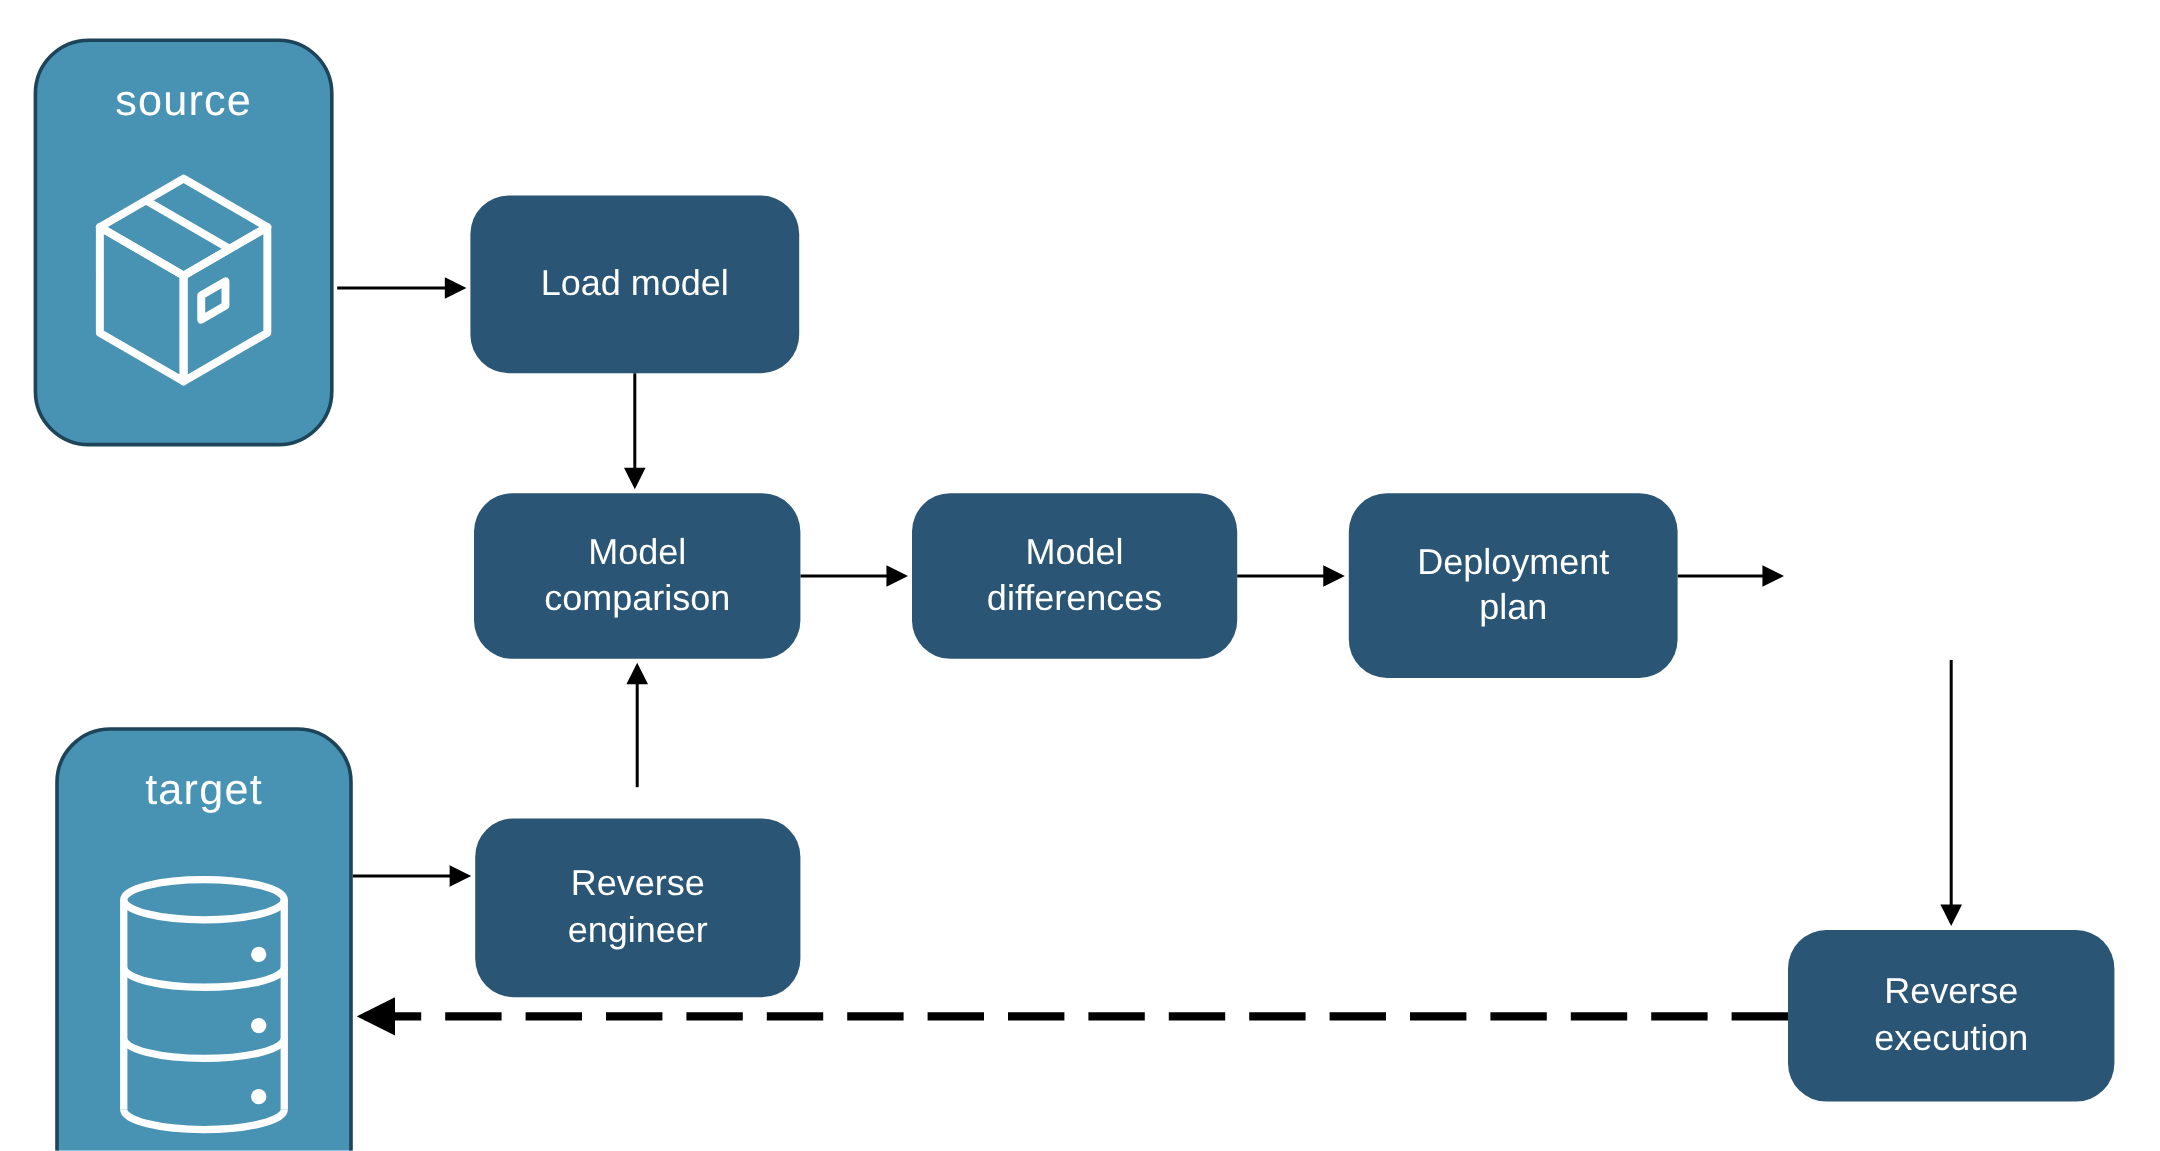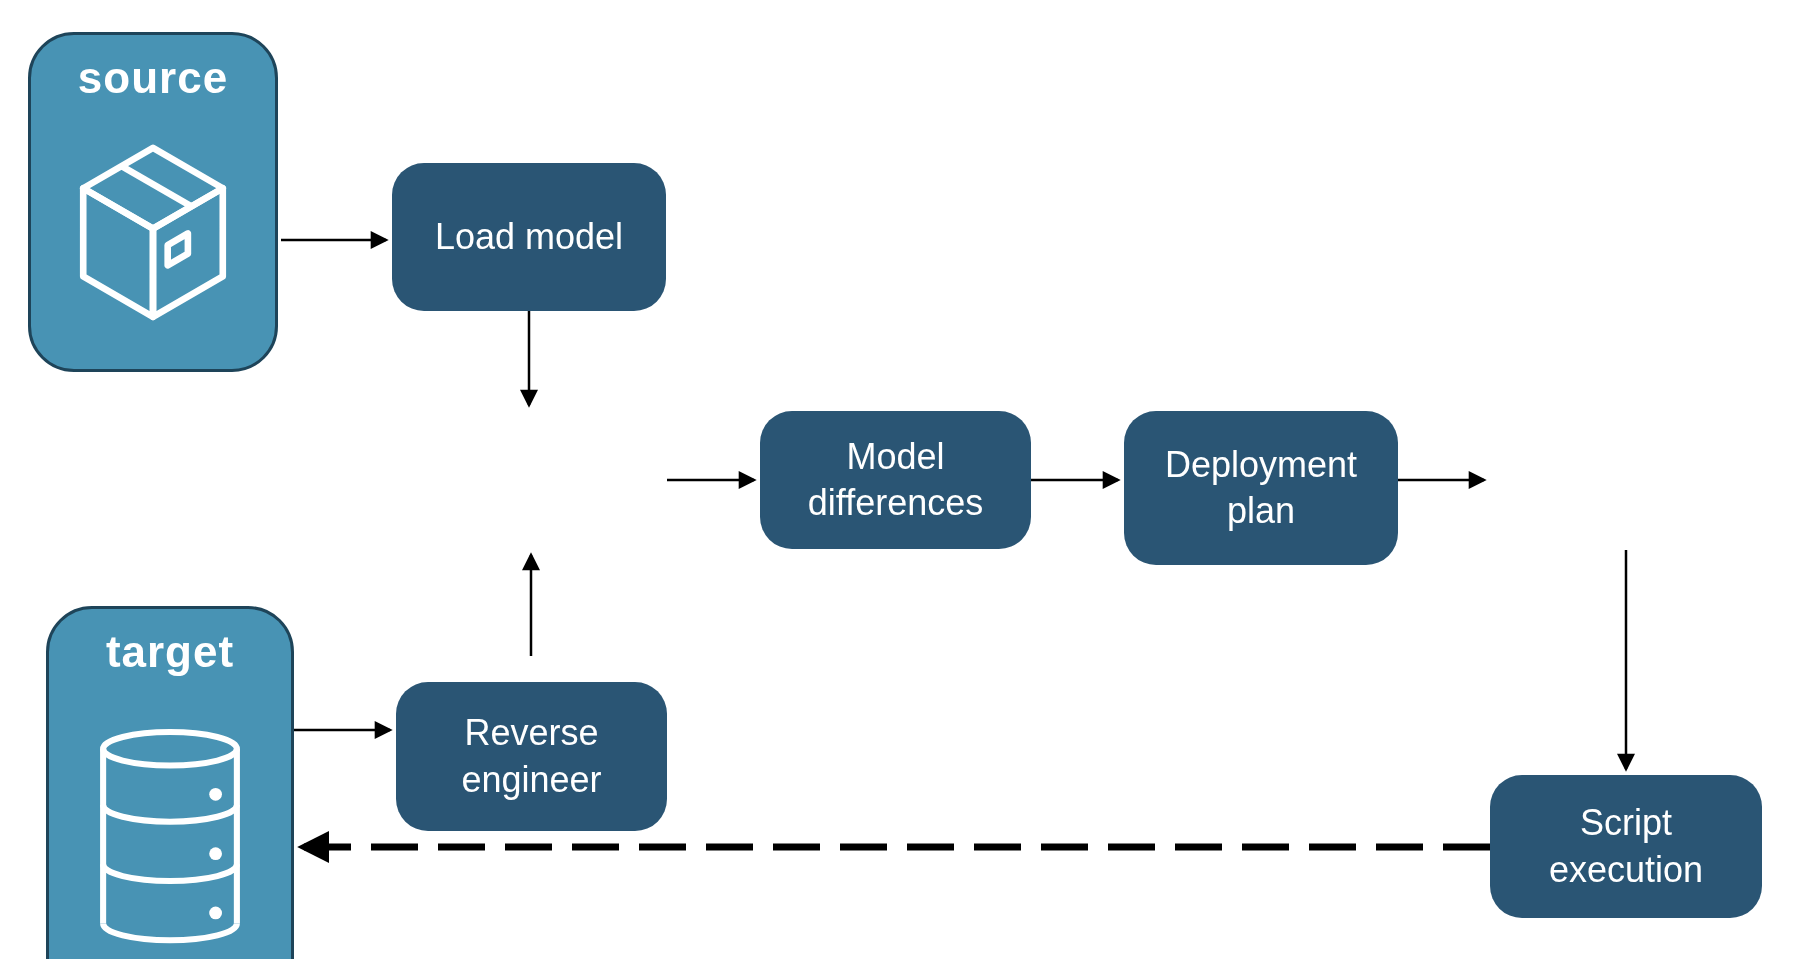--- a/index.html
+++ b/index.html
@@ -19,40 +19,40 @@
   }
   .pbox {
     position: absolute;
     background: #2A5574;
     border-radius: 32px;
     color: #FFFFFF;
     display: flex;
     align-items: center;
     justify-content: center;
     text-align: center;
-    font-size: 36px;
+    font-size: 30px;
     line-height: 1.28;
     padding: 0 30px;
     box-sizing: border-box;
   }
   .ebox {
     position: absolute;
     background: #4893B4;
     border: 3px solid #1E4459;
     border-radius: 46px;
     color: #FFFFFF;
     box-sizing: border-box;
     display: flex;
     flex-direction: column;
     align-items: center;
   }
   .elabel {
-    font-size: 44px;
-    font-weight: bold;
-    margin-top: 18px;
+    font-size: 36px;
+    font-weight: normal;
+    margin-top: 28px;
     letter-spacing: 1px;
   }
   .eicon { display: block; }
   .eicon-wrap {
     flex: 1;
     display: flex;
     align-items: center;
     justify-content: center;
     width: 100%;
   }
@@ -109,31 +109,34 @@
         <circle cx="80" cy="82" r="4.2" fill="#FFFFFF" stroke="none"></circle>
         <circle cx="80" cy="121" r="4.2" fill="#FFFFFF" stroke="none"></circle>
       </svg>
     </div>
   </div>
 
   <div class="pbox" style="left:392px; top:163px; width:274px; height:148px;">
     <span>Load model</span>
   </div>
 
+  <div class="pbox" style="left:395px; top:411px; width:272px; height:138px;">
+    <span>Model comparison</span>
+  </div>
 
   <div class="pbox" style="left:760px; top:411px; width:271px; height:138px;">
     <span>Model differences</span>
   </div>
 
   <div class="pbox" style="left:1124px; top:411px; width:274px; height:154px;">
     <span>Deployment plan</span>
   </div>
 
 
   <div class="pbox" style="left:396px; top:656px; width:271px; height:149px;margin-top:26px;">
     <span>Reverse engineer</span>
   </div>
 
   <div class="pbox" style="left:1490px; top:775px; width:272px; height:143px;">
-    <span>Script execution</span>
+    <span>Reverse execution</span>
   </div>
 
 </div>
 
 </body></html>

